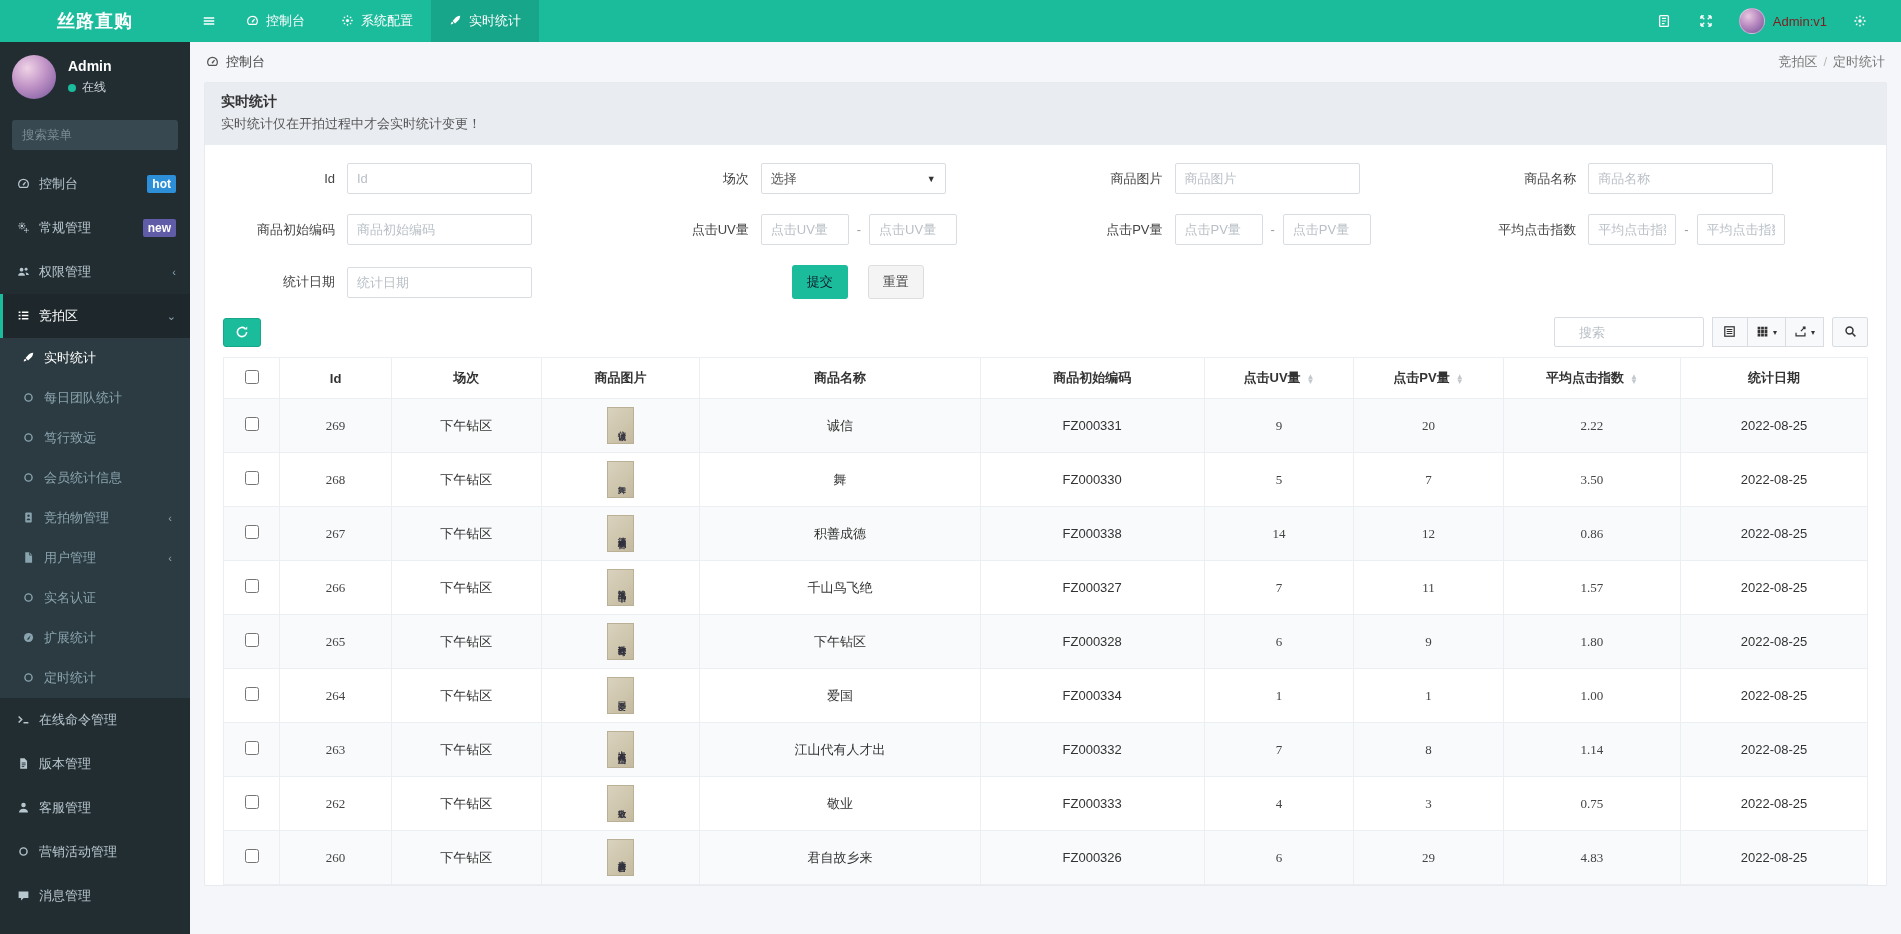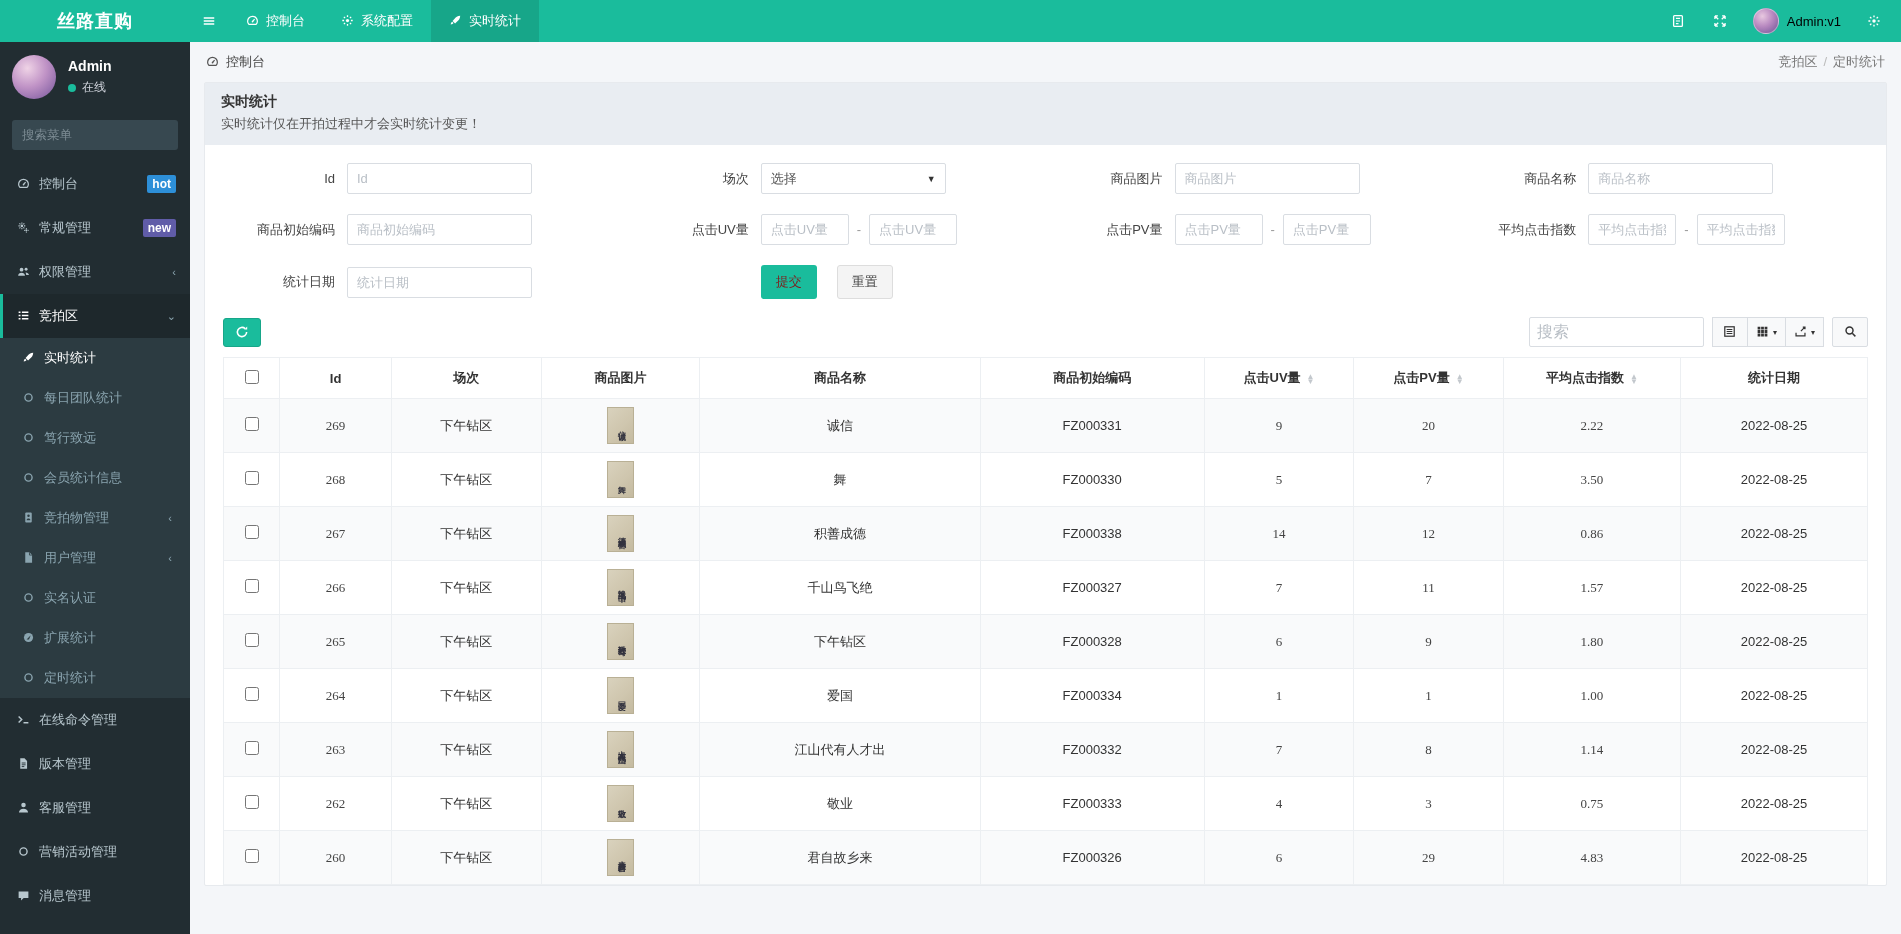--- a/index.html
+++ b/index.html
@@ -5,21 +5,21 @@
   * { margin:0; padding:0; box-sizing:border-box; }
   html,body { width:1901px; height:934px; overflow:hidden; font-family:"Liberation Sans","DejaVu Sans",sans-serif; background:#f4f6f9; color:#333; }
   .icon svg { width:1em; height:1em; display:inline-block; vertical-align:-0.12em; fill:none; }
 
   
   .navbar { position:absolute; top:0; left:0; right:0; height:42px; background:#1abc9c; display:flex; z-index:30; }
   .brand { width:190px; height:42px; display:flex; align-items:center; justify-content:center; background:#1abc9c; color:#fff; font-weight:bold; font-size:18px; letter-spacing:1px; }
   .nav-left { display:flex; align-items:stretch; flex:1; }
   .nav-item { display:flex; align-items:center; gap:7px; padding:0 18px; color:#fff; font-size:13px; cursor:pointer; }
   .nav-item.active { background:#17a689; }
-  .nav-right { display:flex; align-items:center; gap:4px; padding-right:8px; color:#000000; }
+  .nav-right { display:flex; align-items:center; gap:4px; padding-right:22px; color:#7f1d1d; }
   .nav-icon-btn { padding:0 12px; height:42px; display:flex; align-items:center; color:#fff; font-size:14px; cursor:pointer; }
   .nav-user { display:flex; align-items:center; gap:8px; padding:0 10px; font-size:13px; cursor:pointer; }
   .avatar-sm { width:26px; height:26px; border-radius:50%; background:radial-gradient(circle at 35% 30%, #e8c8e0 0%, #b889c0 45%, #8e6aa8 75%, #6d4f86 100%); border:1px solid rgba(255,255,255,.4); }
 
   
   .sidebar { position:absolute; top:42px; left:0; bottom:0; width:190px; background:#222d32; overflow:hidden; }
   .user-panel { display:flex; align-items:center; gap:12px; padding:13px 12px; }
   .avatar-lg { width:44px; height:44px; border-radius:50%; background:radial-gradient(circle at 35% 30%, #efd3e6 0%, #c093c6 45%, #9670ae 75%, #6d4f86 100%); flex:0 0 auto; }
   .user-meta .name { color:#fff; font-size:14px; font-weight:bold; margin-bottom:5px; }
   .user-meta .status { color:#d2d6de; font-size:12px; display:flex; align-items:center; gap:6px; }
@@ -57,30 +57,30 @@
   .f-cell label { width:112px; text-align:right; font-size:13px; color:#444; flex:0 0 auto; }
   .f-cell input[type=text], .f-cell .select { height:31px; border:1px solid #d9dde2; border-radius:2px; font-size:13px; color:#555; padding:0 9px; background:#fff; outline:none; }
   .f-cell input::placeholder { color:#b9bfc6; }
   .f-input { width:185px; }
   .select { width:185px; display:flex; align-items:center; justify-content:space-between; cursor:pointer; }
   .select .caret { font-size:9px; color:#333; }
   .range { display:flex; align-items:center; gap:8px; }
   .range input { width:88px; }
   .range .dash { color:#999; font-size:13px; }
   .btn { display:inline-block; border:1px solid transparent; border-radius:3px; font-size:13px; padding:7px 14px; cursor:pointer; }
-  .btn-submit { background:#1abc9c; color:#7f1d1d; }
+  .btn-submit { background:#1abc9c; color:#0f172a;margin-left:31px; }
   .btn-reset { background:#f4f4f4; border-color:#ddd; color:#444; margin-left:8px; }
   .f-buttons { padding-left:124px; }
 
   
   .table-wrap { padding:12px 18px 0; }
   .toolbar { display:flex; justify-content:space-between; align-items:center; margin-bottom:10px; }
   .btn-refresh { background:#1abc9c; border:1px solid #17a689; color:#fff; border-radius:3px; width:38px; height:29px; font-size:14px; cursor:pointer; display:flex; align-items:center; justify-content:center; }
   .toolbar-right { display:flex; align-items:center; gap:8px; }
-  .tb-search { width:175px; height:30px; border:1px solid #d9dde2; border-radius:2px; font-size:16px; padding:0 7px; color:#555; outline:none; }
+  .tb-search { width:150px; height:30px; border:1px solid #d9dde2; border-radius:2px; font-size:13px; padding:0 24px; color:#555; outline:none; }
   .tb-search::placeholder { color:#b9bfc6; }
   .btn-group { display:flex; }
   .tb-btn { background:#f8f9fa; border:1px solid #d9dde2; height:30px; min-width:36px; padding:0 8px; display:flex; align-items:center; justify-content:center; gap:4px; color:#333; font-size:13px; cursor:pointer; }
   .btn-group .tb-btn + .tb-btn { border-left:0; }
   .tb-btn .caret { font-size:8px; }
   .tb-btn.single { border-radius:2px; }
 
   
   table.data { width:100%; border-collapse:collapse; font-size:13px; }
   table.data th, table.data td { border:1px solid #eceff2; padding:8px 6px; text-align:center; vertical-align:middle; color:#333; }

